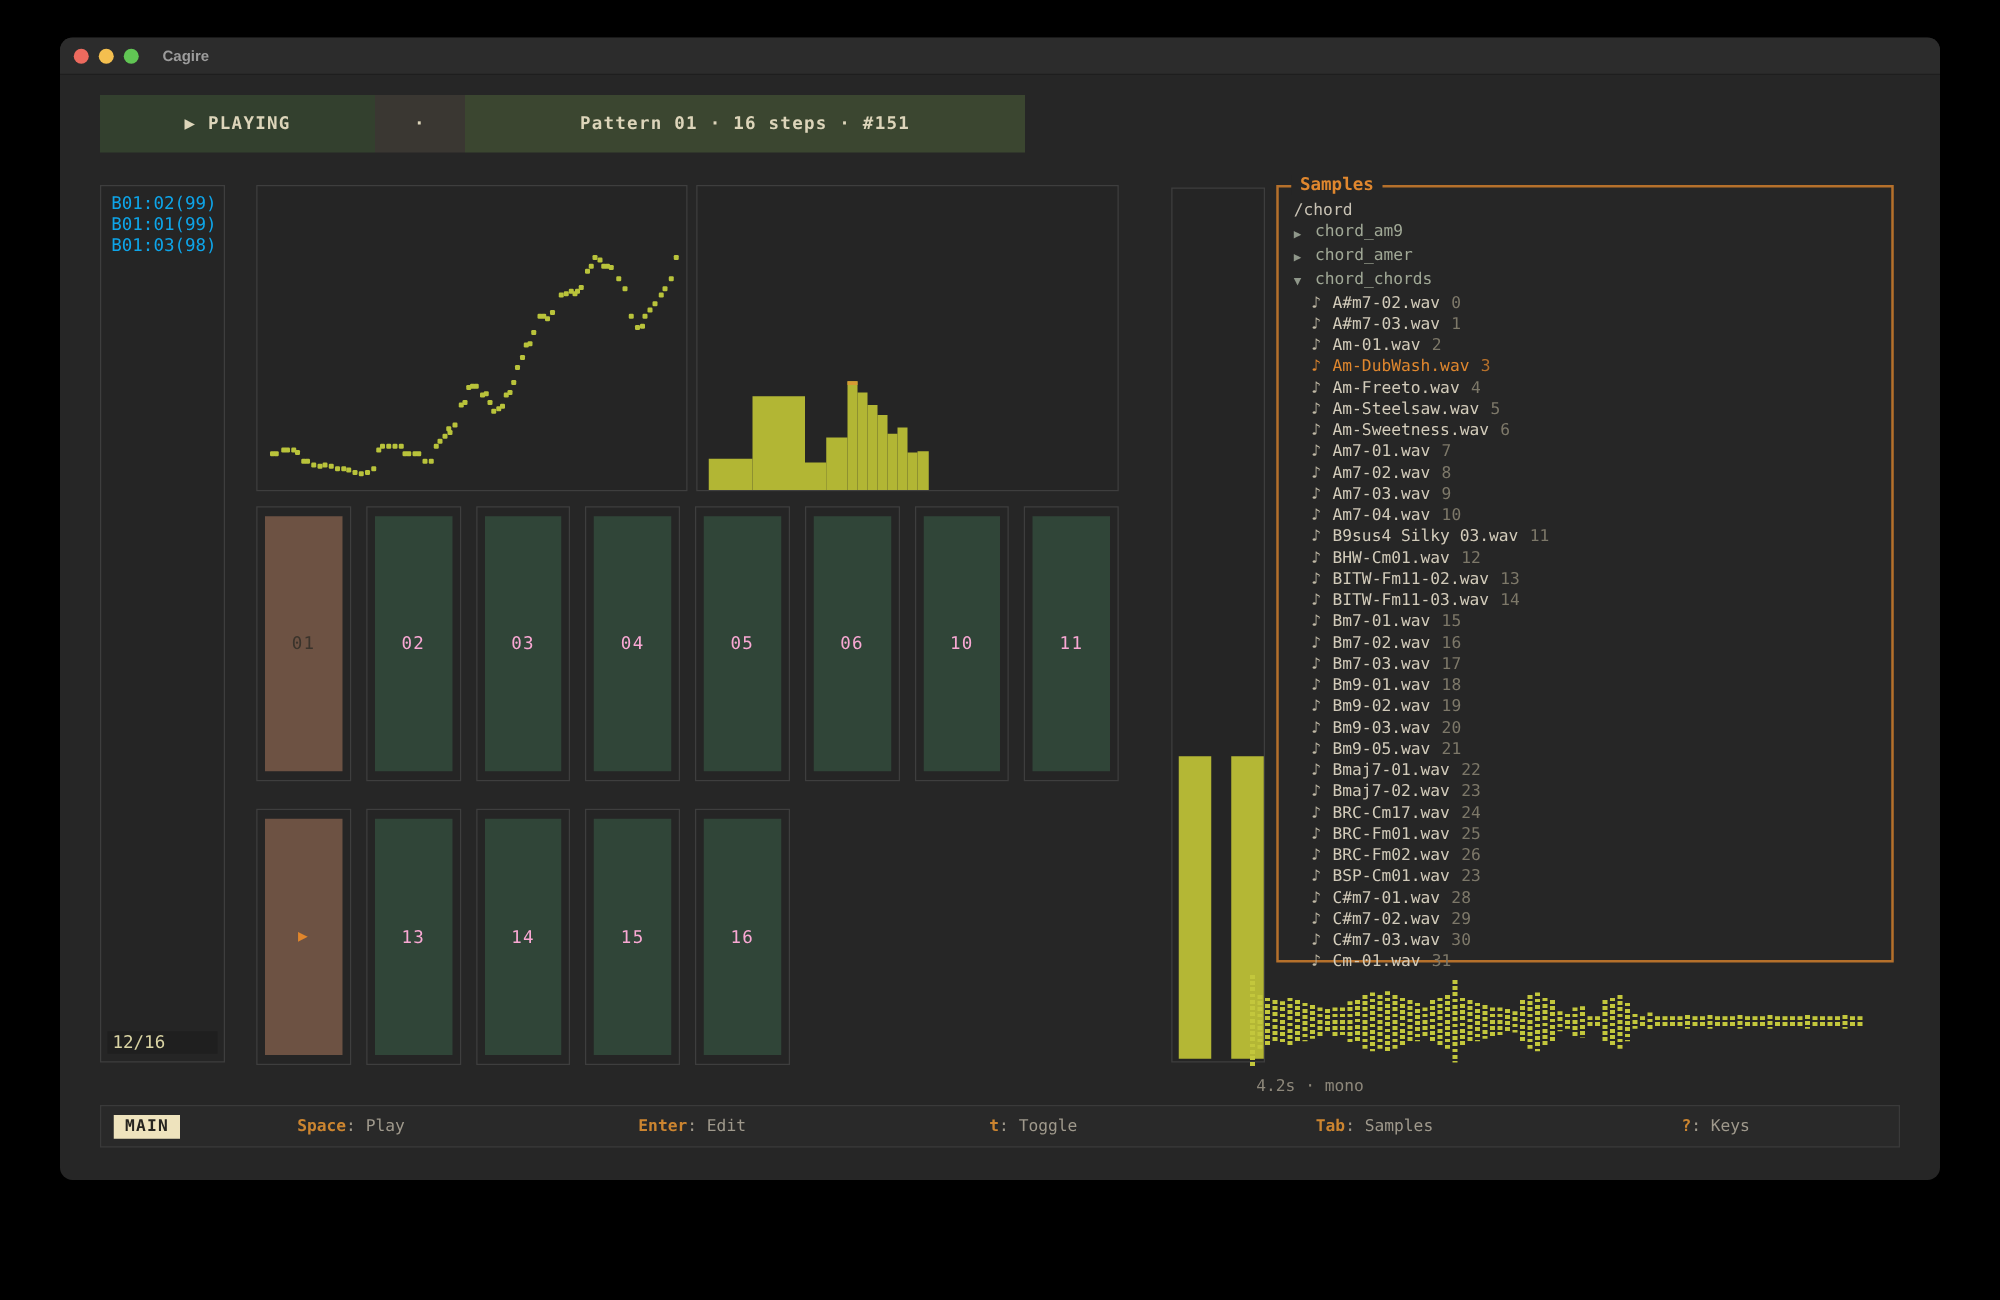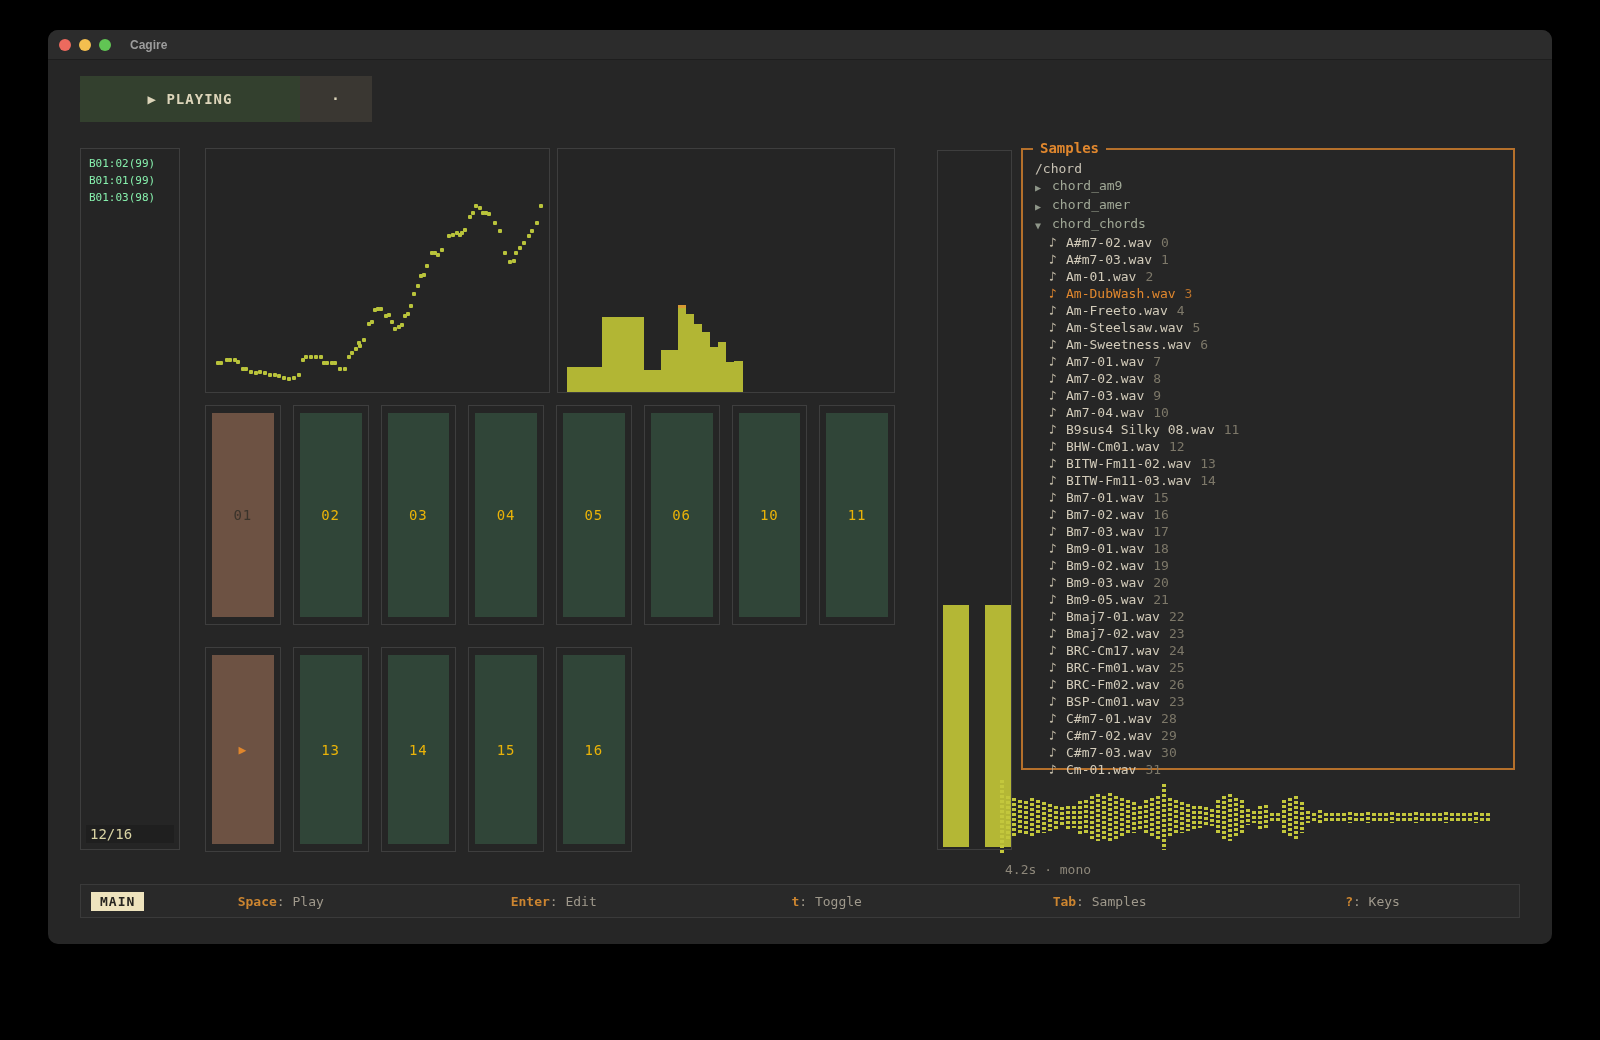--- a/index.html
+++ b/index.html
@@ -24,39 +24,39 @@
   .statusbar { position:absolute; left:32px; top:46px; width:1412px; height:46px;
                display:flex; }
   .seg { height:100%; display:flex; align-items:center; justify-content:center;
          color:#ddd5ba; font-size:14px; font-weight:bold; letter-spacing:1px;
          white-space:pre; }
   .seg--right { justify-content:flex-end; padding-right:20px; letter-spacing:0; }
 
   
   .panel { position:absolute; border:1px solid #3e3e3e; background:#252525; }
   .voices-panel { left:32px; top:118px; width:100px; height:702px; padding:6px 8px; }
-  .voice-line { font-size:11px; line-height:17px; color:#86efac; white-space:pre; }
+  .voice-line { font-size:14px; line-height:17px; color:#0ea5e9; white-space:pre; }
   .voice-counter { position:absolute; left:5px; bottom:6px; width:88px;
                    background:#1f1f1f; color:#d9d3a3; font-size:14px; padding:1px 4px; }
 
   .scatter-panel { left:157px; top:118px; width:345px; height:245px; overflow:hidden; }
   .dot { position:absolute; width:4px; height:4px; border-radius:1px; }
 
   .hist-panel { left:509px; top:118px; width:338px; height:245px;
                 display:flex; align-items:flex-end; padding-left:9px; overflow:hidden; }
   .hbar { flex:0 0 auto; }
 
   
   .pads { position:absolute; left:157px; top:375px; width:690px; height:447px;
           display:grid; grid-template-columns:repeat(8,1fr);
           grid-template-rows:220px 205px; column-gap:12px; row-gap:22px; }
   .pad-cell { border:1px solid #3e3e3e; background:#252525; padding:7px 6px; }
   .pad { width:100%; height:100%; background:#304538; display:flex;
          align-items:center; justify-content:center;
-         color:#eab308; font-size:14px; letter-spacing:1px; }
+         color:#f9a8d4; font-size:14px; letter-spacing:1px; }
   .pad-cell.pad--accent .pad { background:#6d5243; color:#3a332b; }
   .pad-cell.pad--playing .pad { background:#6d5243; color:#e0862c; font-size:13px; }
 
   
   .meter-panel { left:889px; top:120px; width:75px; height:700px; }
   .meter-bar { position:absolute; bottom:2px; width:26px; }
 
   
   .samples-panel { position:absolute; left:973px; top:118px; width:494px; height:622px;
                    border:2px solid #b5702b; background:#262626; padding:10px 0 0 12px; }
@@ -105,20 +105,21 @@
     </div>
 
     <div class="statusbar">
 
         <div class="seg" style="background-color: rgb(51, 64, 46); flex: 0 0 220px;">▶ PLAYING</div>
 
         <div class="seg" style="background-color: rgb(58, 55, 50); flex: 0 0 72px;">·</div>
 
 
 
+        <div class="seg" style="background-color: rgb(59, 70, 48); flex: 0 0 448px;">Pattern 01 · 16 steps · #151</div>
 
       </div>
 
     <div class="panel voices-panel">
       <div>
 
           <div class="voice-line">B01:02(99)</div>
 
           <div class="voice-line">B01:01(99)</div>
 
@@ -375,21 +376,21 @@
           </div>
 
           <div class="file-row">
             <span class="file-note">♪</span>
             <span class="file-name">Am7-04.wav</span>
             <span class="file-idx">10</span>
           </div>
 
           <div class="file-row">
             <span class="file-note">♪</span>
-            <span class="file-name">B9sus4 Silky 08.wav</span>
+            <span class="file-name">B9sus4 Silky 03.wav</span>
             <span class="file-idx">11</span>
           </div>
 
           <div class="file-row">
             <span class="file-note">♪</span>
             <span class="file-name">BHW-Cm01.wav</span>
             <span class="file-idx">12</span>
           </div>
 
           <div class="file-row">

